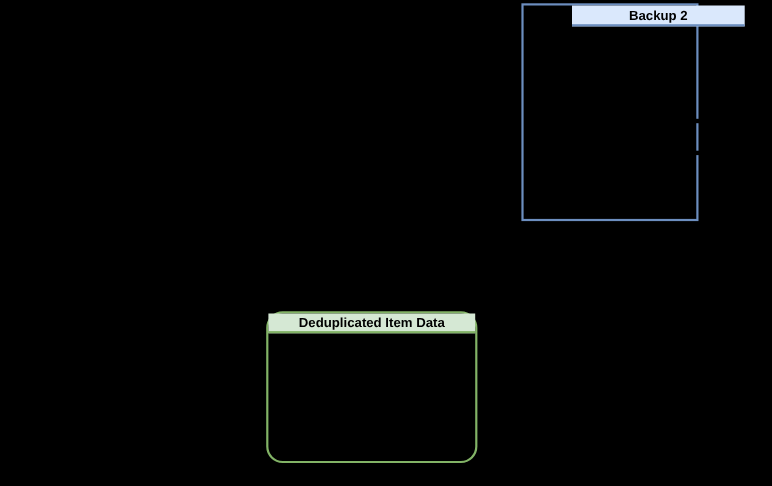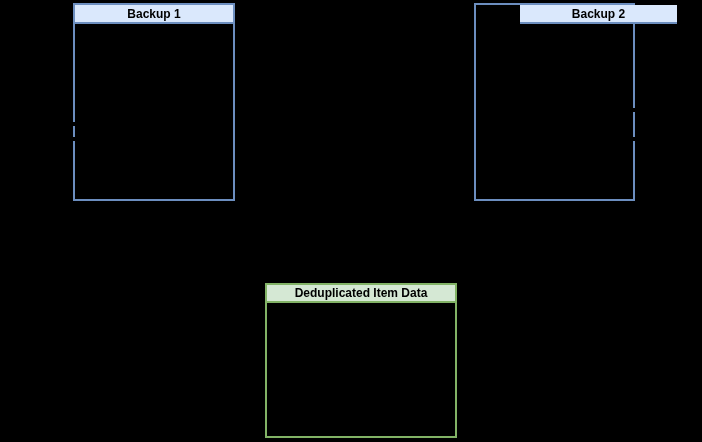--- a/index.html
+++ b/index.html
@@ -34,21 +34,21 @@
     align-items: center;
     justify-content: center;
     line-height: 1;
   }
   .node .body {
     width: 100%;
     background: transparent;
   }
   #backup1 { left: 73px;  top: 3px;   width: 162px; height: 198px; }
   #backup2 { left: 474px; top: 3px;   width: 161px; height: 198px; }
-  #dedup   { left: 265px; top: 283px; width: 192px; height: 155px; }
+  #dedup   { left: 242px; top: 283px; width: 192px; height: 138px; border-radius: 15px; }
   #backup1 .header, #backup2 .header { height: 19px; }
   #dedup .header { height: 18px; }
   .notch {
     position: absolute;
     background: #000000;
     width: 4px;
     height: 4px;
   }
   .n-b1-a { left: 72px;  top: 122px; }
   .n-b1-b { left: 72px;  top: 137px; }
@@ -57,24 +57,20 @@
   .n-dl-a { left: 252px; top: 350px; }
   .n-dl-b { left: 252px; top: 387px; height: 5px; }
   .n-dr-a { left: 443px; top: 359px; }
   .n-dr-b { left: 443px; top: 388px; }
 </style>
 </head>
 <body>
 
 <div class="canvas" style="background: rgb(0, 0, 0);">
 
-  <div class="node" id="backup1" style="border-color: rgb(108, 142, 191);">
-    <div class="header" style="background: rgb(218, 232, 252); border-color: rgb(108, 142, 191);">Backup 1</div>
-    <div class="body"></div>
-  </div>
 
   <div class="node" id="backup2" style="border-color: rgb(108, 142, 191);">
     <div class="header" style="background: rgb(218, 232, 252); border-color: rgb(108, 142, 191); margin-left: 44px;">Backup 2</div>
     <div class="body"></div>
   </div>
 
   <div class="node" id="dedup" style="border-color: rgb(130, 179, 102);">
     <div class="header" style="background: rgb(213, 232, 212); border-color: rgb(130, 179, 102);">Deduplicated Item Data</div>
     <div class="body"></div>
   </div>

